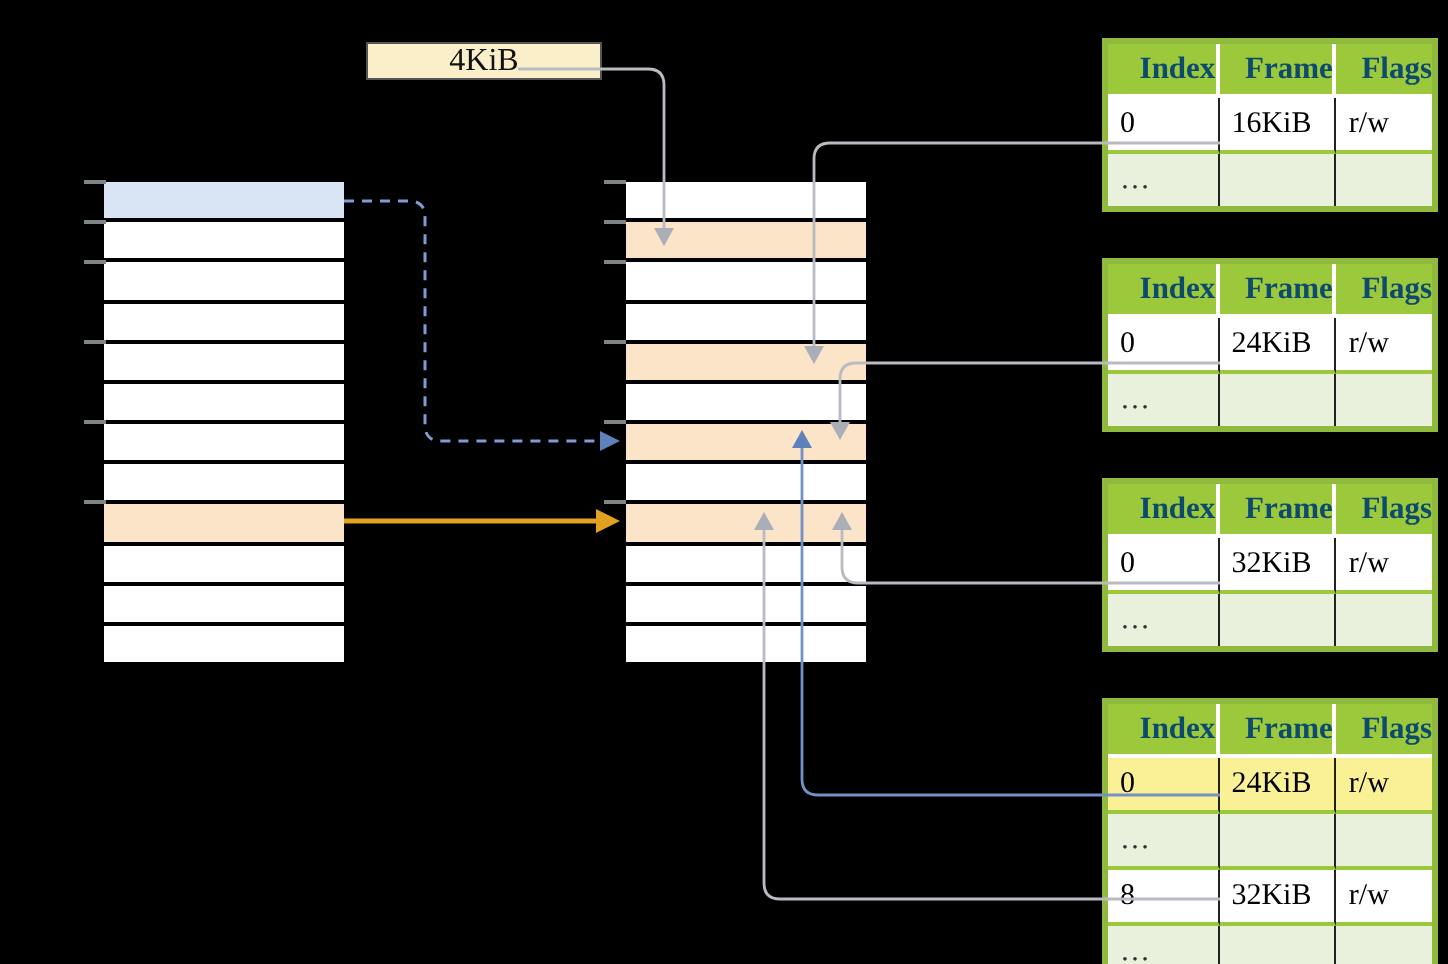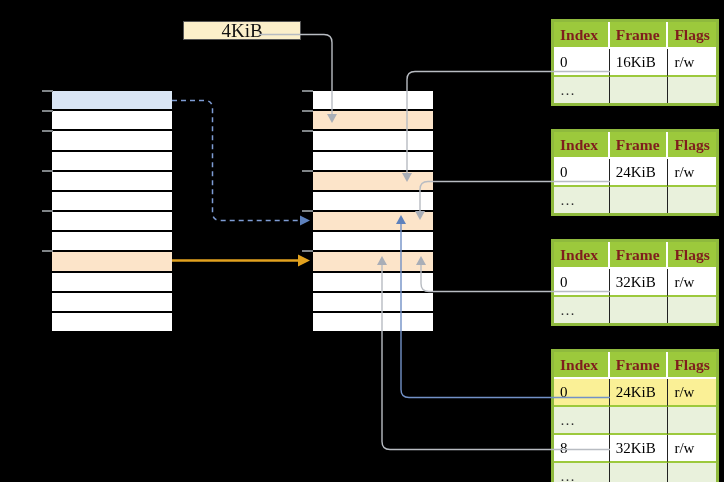--- a/index.html
+++ b/index.html
@@ -31,36 +31,36 @@
   .col-mid{left:313px;top:91px;}
   .mrow{flex:1;background:#ffffff;border-bottom:2px solid #000;}
   .mrow:last-child{border-bottom:none;}
   .hl-blue{background:var(--row-blue);}
   .hl-peach{background:var(--row-peach);}
   .tick{position:absolute;width:11px;height:2px;background:var(--tick-gray);}
   
   .vlabel{
     position:absolute;left:183px;top:21px;width:118px;height:19px;
     background:var(--label-cream);border:1px solid #555;box-sizing:border-box;
-    color:#111;font-size:19px;line-height:17px;text-align:center;
+    color:#111;font-size:16px;line-height:17px;text-align:center;
   }
   
   table.ptable{
     position:absolute;left:551px;width:168px;
     border-collapse:separate;border-spacing:0;
     border:3px solid var(--border-green);
     background:#fff;table-layout:fixed;
     font-size:15px;
   }
   .ptable col.c-index{width:55px;}
   .ptable col.c-frame{width:58px;}
   .ptable col.c-flags{width:47px;}
   .ptable th{
-    background:var(--header-green);color:#7f1d1d;font-weight:bold;
-    text-align:left;padding:0 0 0 6px;height:25px;
+    background:var(--header-green);color:#0c4a6e;font-weight:bold;
+    text-align:right;padding:0 0 0 6px;height:25px;
     border-bottom:2px solid #fff;border-right:2px solid #fff;
     font-size:15.5px;
   }
   .ptable th:last-child{border-right:none;}
   .ptable td{
     height:26px;padding:0 0 0 6px;color:#000;
     border-right:1.5px solid #222;border-bottom:2px solid var(--header-green);
     background:#fff;overflow:hidden;white-space:nowrap;
   }
   .ptable td:last-child{border-right:none;font-family:Liberation Serif, serif;}

